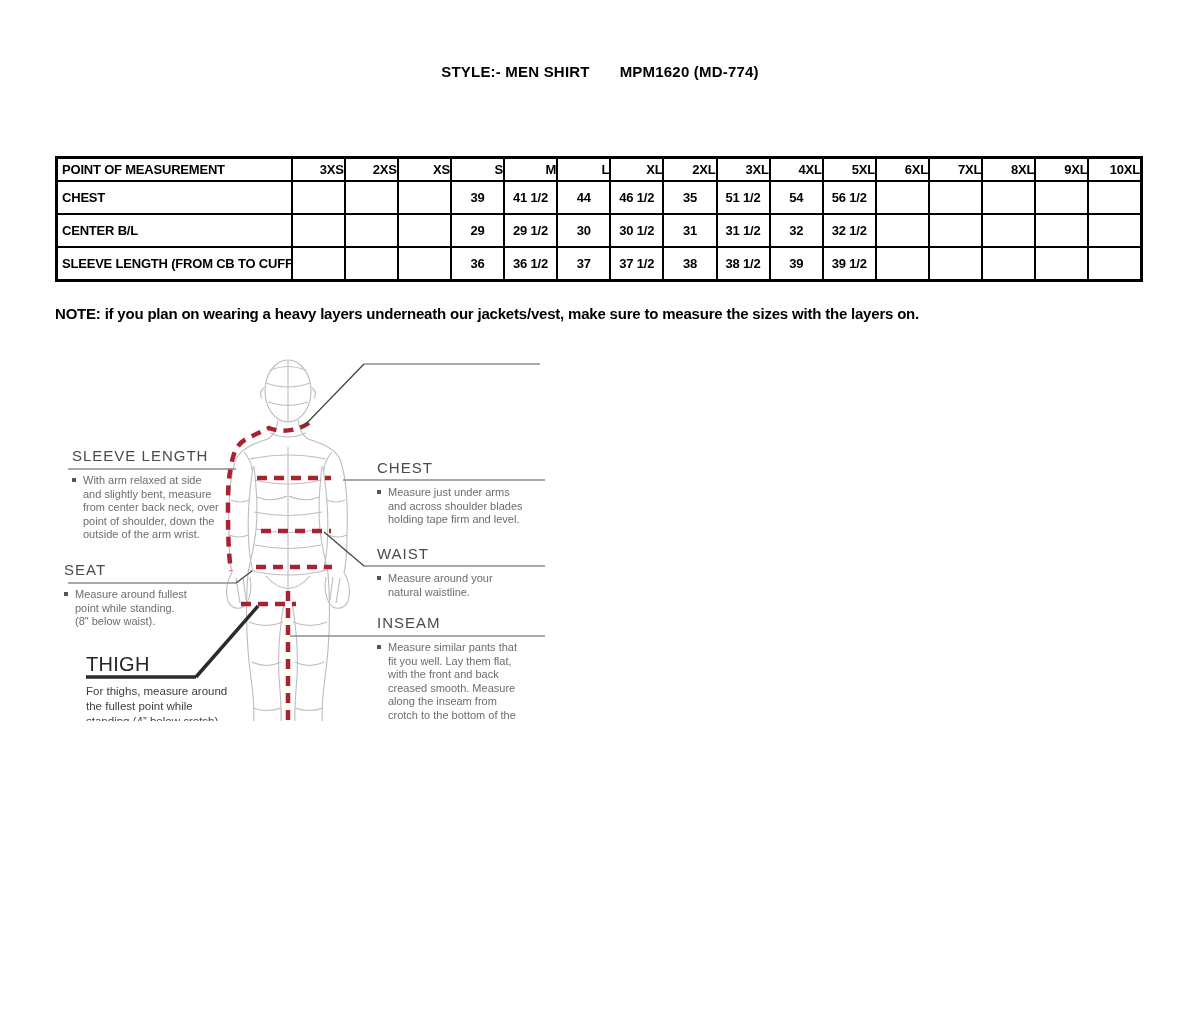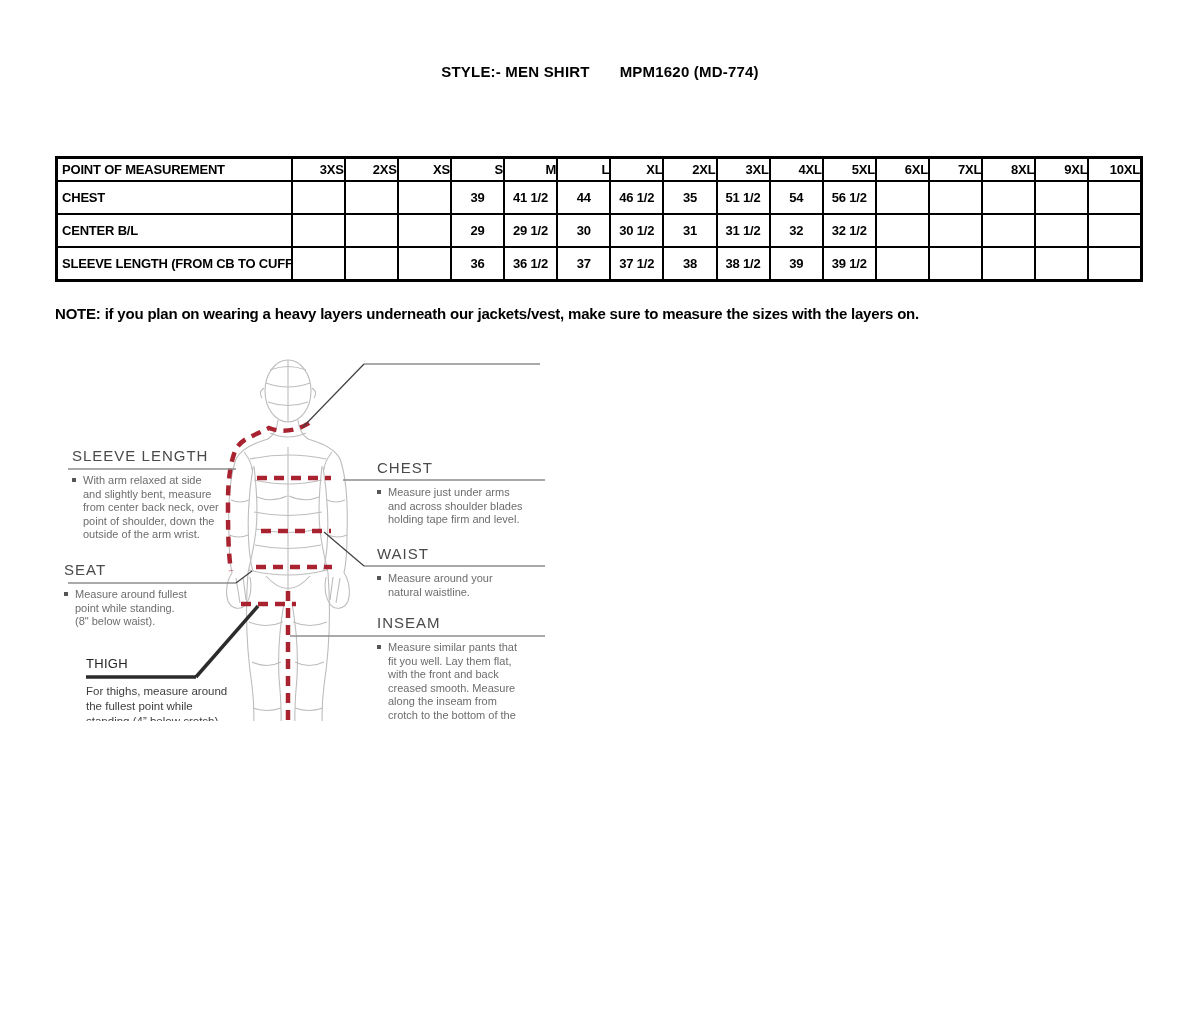--- a/index.html
+++ b/index.html
@@ -22,21 +22,21 @@
 
   
   .note{position:absolute;left:55px;top:305px;font-size:15px;font-weight:bold;letter-spacing:-0.2px;}
 
   
   .ann{position:absolute;}
   .ann-title{font-size:15px;letter-spacing:1px;color:#4a4a4a;line-height:16px;}
   .ann-body{position:relative;padding-left:11px;margin-top:10px;}
   .ann-lines{font-size:11px;line-height:13.5px;color:#6d6d6d;white-space:pre-line;}
   .bullet{position:absolute;left:0;top:4px;width:4px;height:4px;background:#555;}
-  .ann.thigh .ann-title{font-size:13px;letter-spacing:0.3px;color:#242424;}
+  .ann.thigh .ann-title{font-size:20px;letter-spacing:0.3px;color:#242424;}
   .ann.thigh .ann-lines{font-size:11.5px;line-height:15px;color:#404040;}
   .ann.thigh .ann-body{padding-left:0;margin-top:12px;}
 
   
   svg.overlay{position:absolute;left:0;top:0;pointer-events:none;}
   .mesh{stroke:var(--mesh-gray,#bdbdbd);stroke-width:1.1;fill:none;}
   .dash{stroke:var(--dash-red,#a8232f);stroke-width:4.5;fill:none;stroke-dasharray:10 7;}
   .rule{stroke:var(--rule-gray,#8c8c8c);stroke-width:1.5;fill:none;}
   .leader{stroke:var(--leader-dark,#3f3f3f);stroke-width:1.2;fill:none;}
   .thick{stroke:#2b2b2b;stroke-width:3.5;fill:none;}

